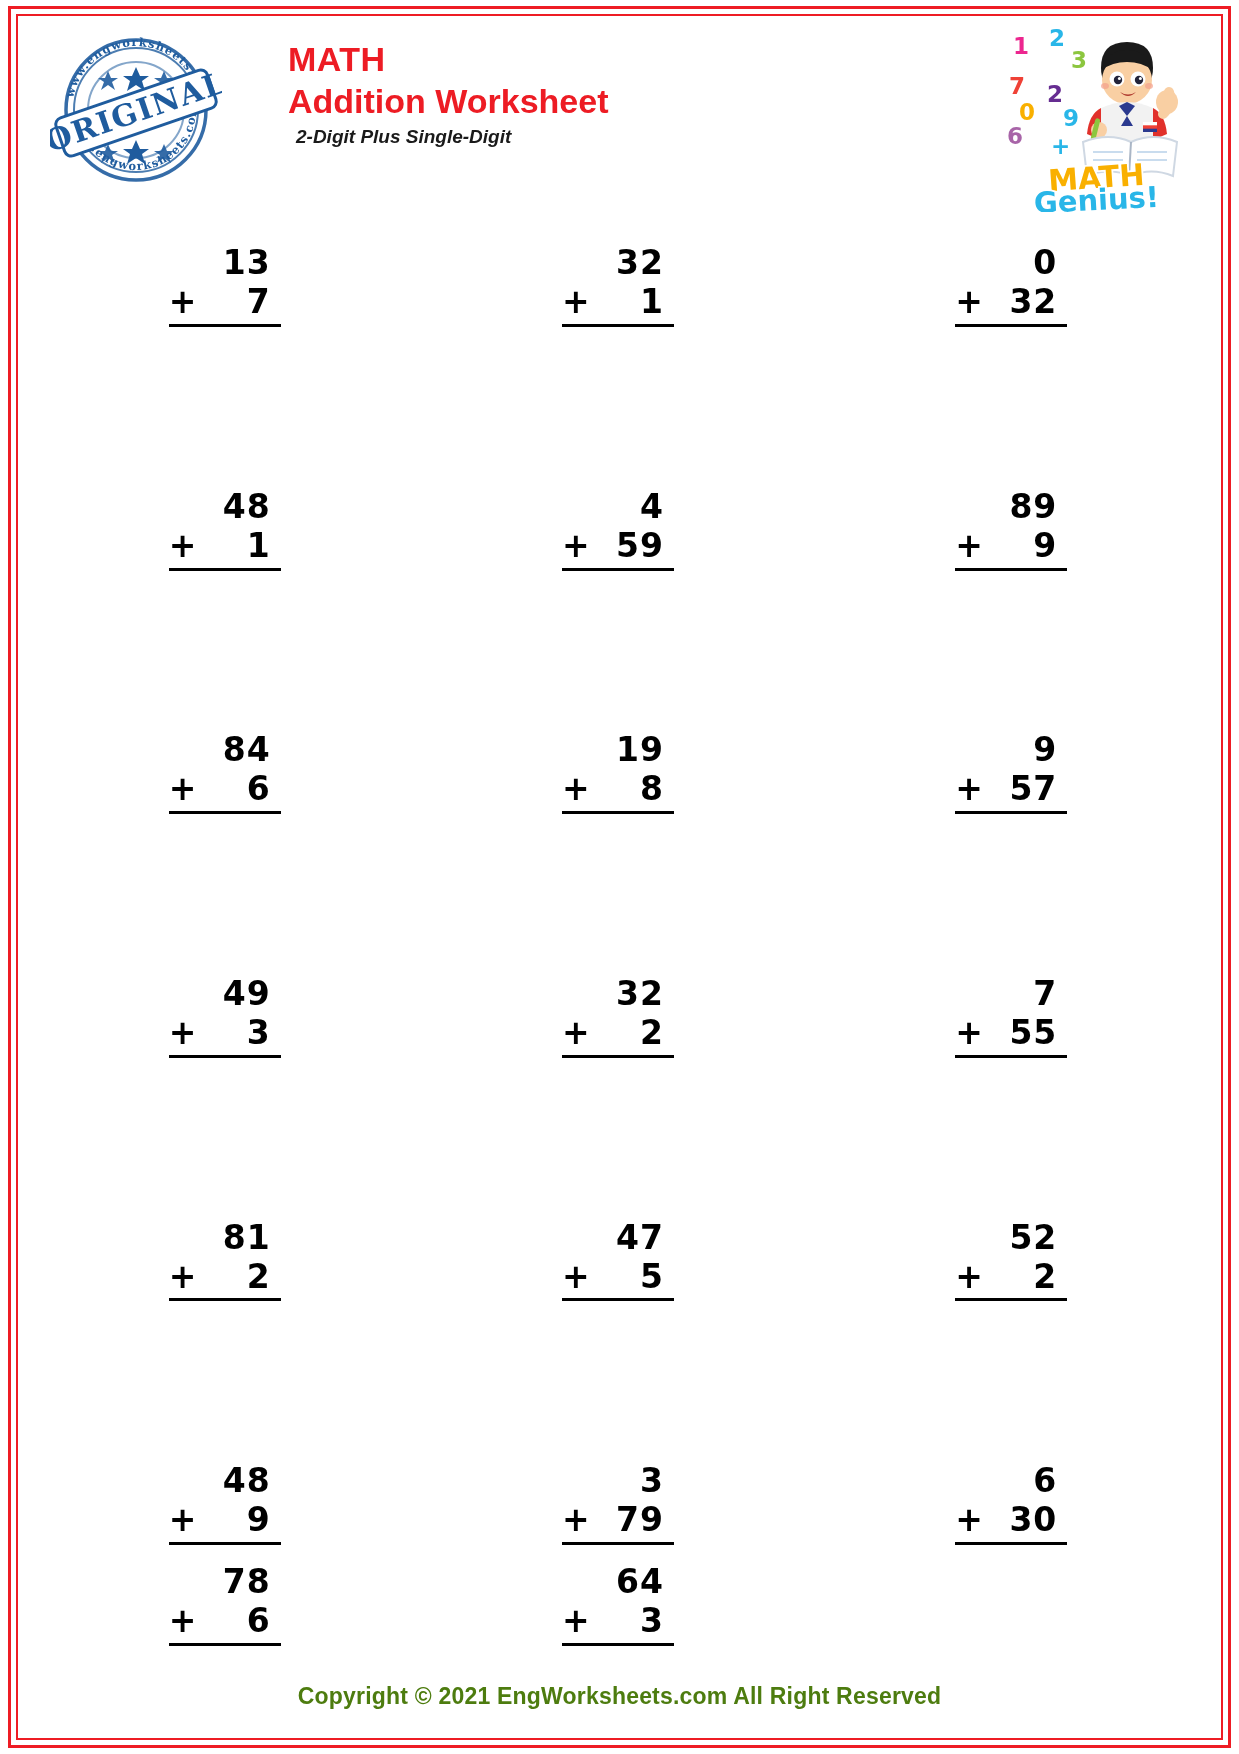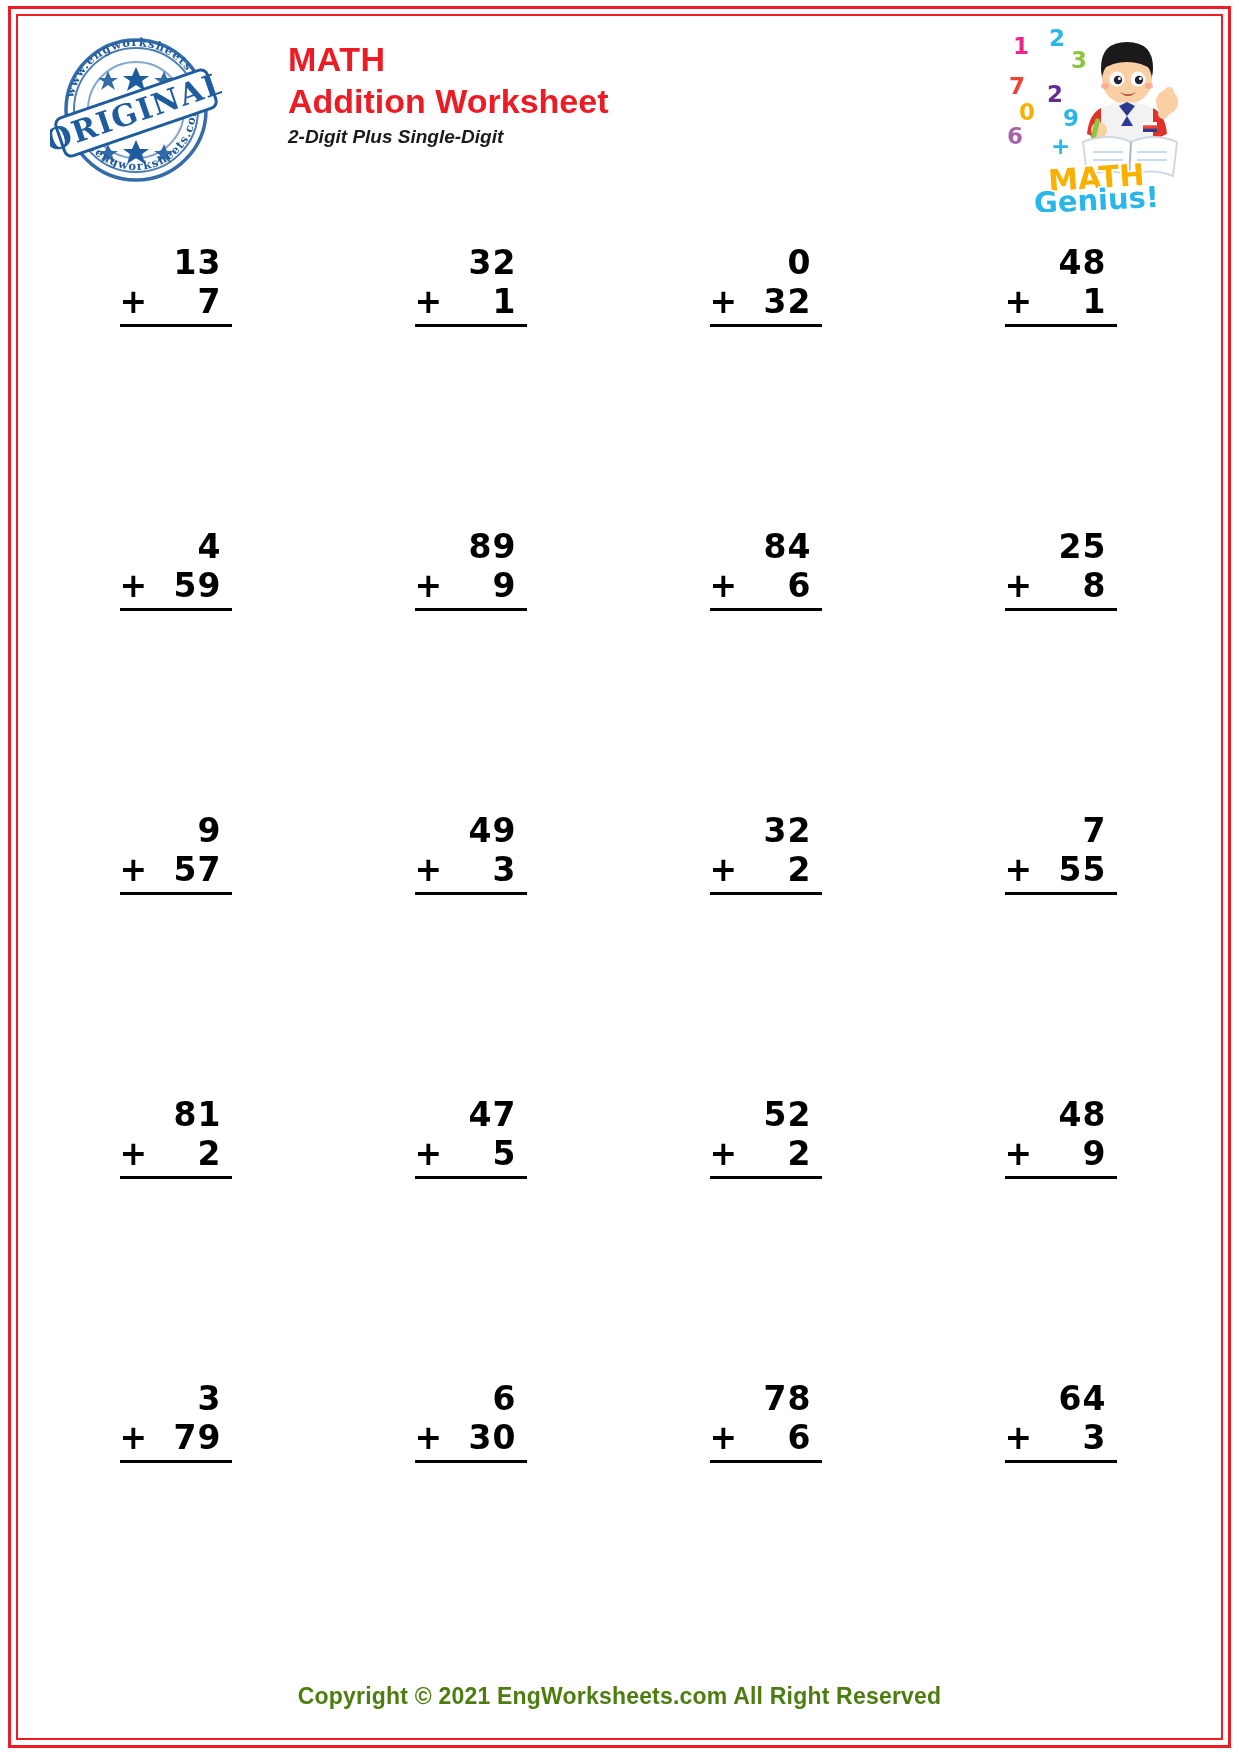--- a/index.html
+++ b/index.html
@@ -59,38 +59,38 @@
     font-weight:bold;
     line-height:1.05;
     margin:0 12px 8px 0;
   }
   .t-desc{
     color:#1a1a1a;
     font-size:19px;
     font-weight:bold;
     font-style:italic;
     line-height:1.1;
-    margin:0;
+    margin:8px;
   }
 
   
   .mascot{
     position:absolute;
     right:18px;top:0px;
     width:200px;height:190px;
   }
   .mascot svg{display:block;}
 
   
   .grid{
     position:absolute;
     left:28px;top:226px;
     width:1180px;height:1420px;
     display:grid;
-    grid-template-columns:repeat(4,1fr);
+    grid-template-columns:repeat(3,1fr);
     grid-template-rows:repeat(5,1fr);
   }
   .cell{
     position:relative;
     display:flex;
     align-items:flex-start;
     justify-content:center;
   }
   .sum{
     display:inline-block;
@@ -309,21 +309,21 @@
         <span class="row1">84</span>
         <span class="row2">
           <span class="op">+</span>
           <span class="addend">6</span>
         </span>
       </div>
     </div>
 
     <div class="cell">
       <div class="sum">
-        <span class="row1">25</span>
+        <span class="row1">19</span>
         <span class="row2">
           <span class="op">+</span>
           <span class="addend">8</span>
         </span>
       </div>
     </div>
 
     <div class="cell">
       <div class="sum">
         <span class="row1">9</span>

